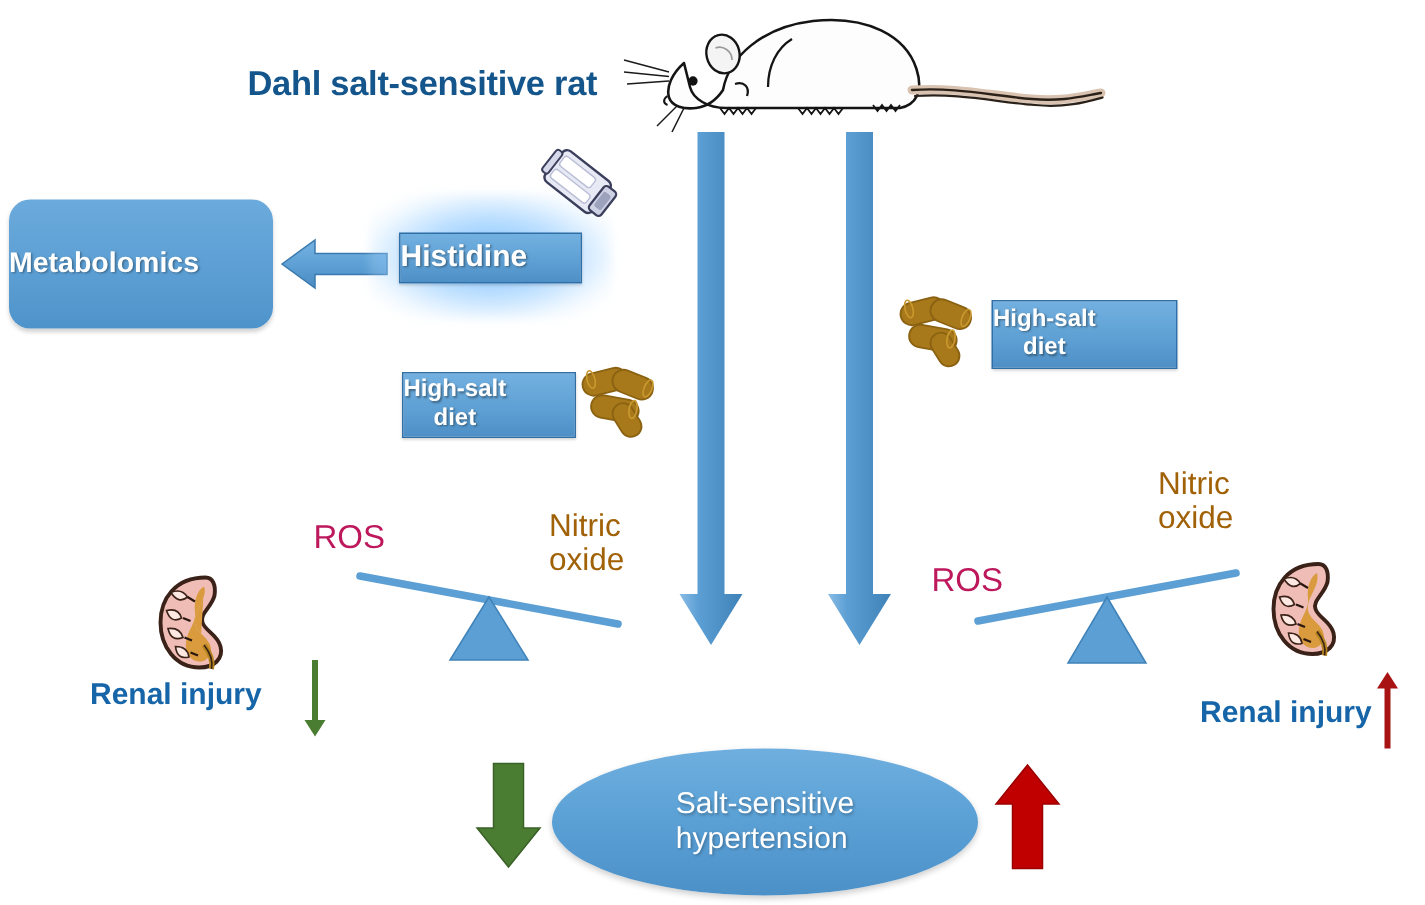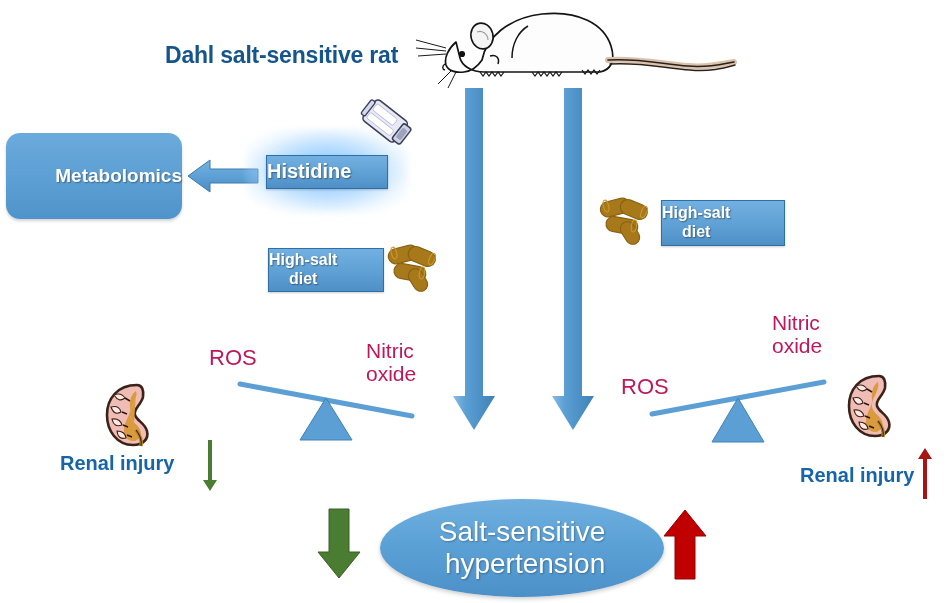--- a/index.html
+++ b/index.html
@@ -38,38 +38,38 @@
   .ros-label {
     font-size: 22px;
     color: #be185d;
     white-space: nowrap;
   }
   .ros-left  { left: 209px; top: 345px; }
   .ros-right { left: 621px; top: 374px; }
 
   .no-label {
     font-size: 21px;
-    color: #be185d;
+    color: #a16207;
     line-height: 1.08;
     text-align: left;
     white-space: nowrap;
   }
   .no-left  { left: 366px; top: 340px; }
   .no-right { left: 772px; top: 312px; }
 
   
   .metab-box {
     left: 6px; top: 133px;
     width: 176px; height: 86px;
     background: linear-gradient(180deg, #6BAADC 0%, #5C9FD4 55%, #4E93CA 100%);
     border-radius: 14px;
     box-shadow: 0 2px 3px rgba(0,0,0,0.18);
     display: flex;
     align-items: center;
-    justify-content: flex-end;
+    justify-content: flex-start;
     text-align: center;
     color: #ffffff;
     font-size: 19px;
     font-weight: bold;
     line-height: 1.18;
     text-shadow: 1px 1px 1.5px rgba(0,0,0,0.35);
   }
 
   
   .blue-rect {
@@ -103,31 +103,31 @@
     font-size: 16px;
   }
   .hsd-right {
     left: 661px; top: 200px;
     width: 122px; height: 44px;
     font-size: 16px;
   }
 
   
   .ellipse {
-    left: 380px; top: 499px;
+    left: 368px; top: 499px;
     width: 284px; height: 98px;
     border-radius: 50%;
     background: linear-gradient(180deg, #6FAFDF 0%, #5AA0D5 50%, #4C90C8 100%);
     box-shadow: 0 2px 4px rgba(0,0,0,0.2);
     display: flex;
     align-items: center;
     justify-content: center;
-    text-align: right;
+    text-align: left;
     color: #ffffff;
-    font-size: 28px;
+    font-size: 20px;
     line-height: 1.16;
     text-shadow: 1px 1px 2px rgba(0,0,0,0.28);
   }
 
   
   .left-arrow { left: 188px; top: 157px; }
 
   
   .big-arrow-l { left: 452px; top: 88px; }
   .big-arrow-r { left: 551px; top: 88px; }

